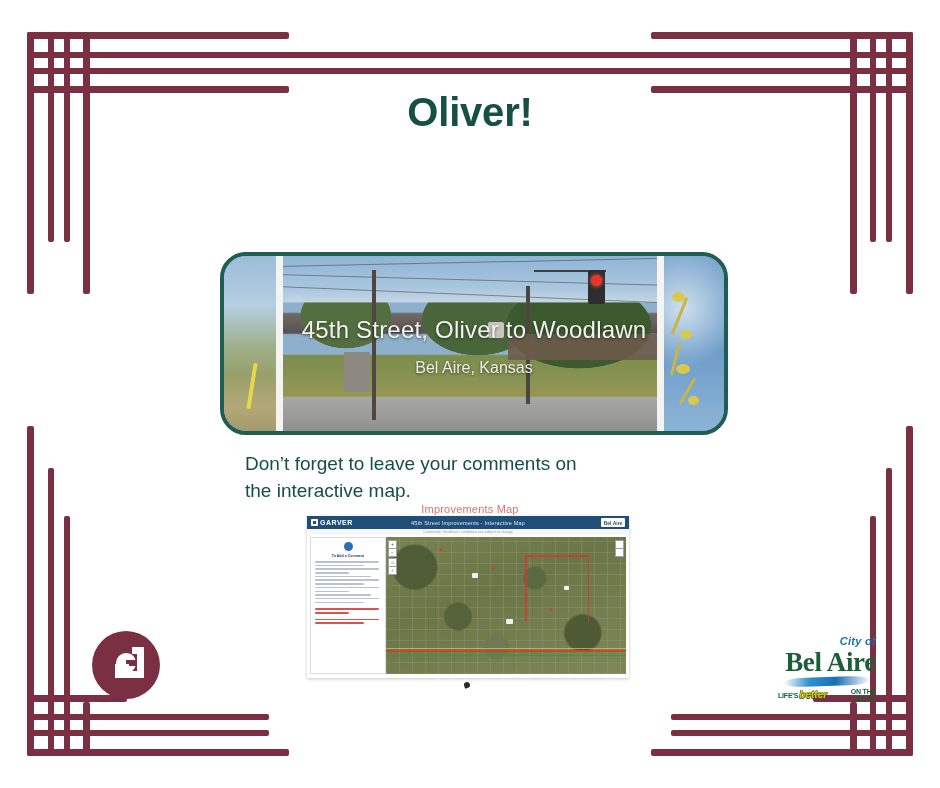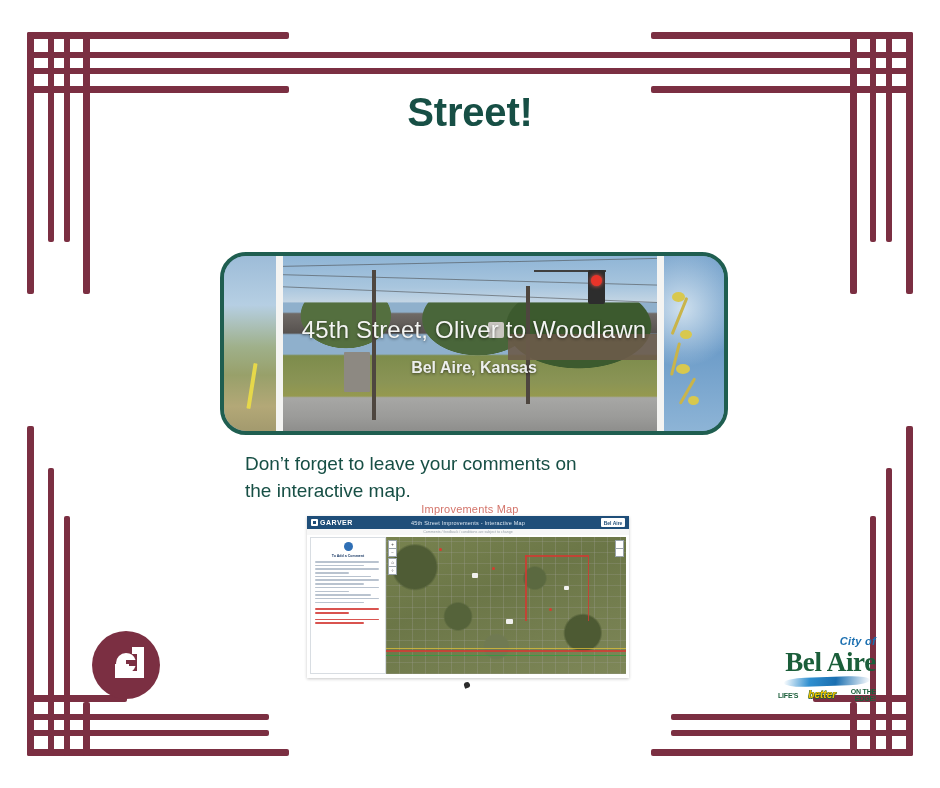--- a/index.html
+++ b/index.html
@@ -213,21 +213,21 @@
     text-shadow: 0 1px 3px rgba(0,0,0,.55);
     letter-spacing: .2px;
   }
   .card-overlay-sub {
     position: absolute;
     left: 0; right: 0;
     top: 103px;
     text-align: center;
     color: #eceeec;
     font-size: 16px;
-    font-weight: 700;
+    font-weight: 400;
     text-shadow: 0 1px 3px rgba(0,0,0,.55);
   }
 
   
   .subtitle {
     position: absolute;
     left: 245px;
     top: 450px;
     width: 450px;
     text-align: left;
@@ -422,21 +422,21 @@
     letter-spacing: -.3px;
     line-height: 28px;
   }
   .ba-swoosh {
     width: 86px; height: 9px; margin: 1px auto 2px auto;
     background: linear-gradient(100deg, rgba(27,111,176,0) 0%, #2f8fd0 30%, #1b6fb0 60%, rgba(27,111,176,0) 100%);
     border-radius: 50%/100%;
     transform: rotate(-2deg);
   }
   .ba-tag {
-    display:flex; align-items:center; justify-content:center; gap:10px;
+    display:flex; align-items:center; justify-content:center; gap:1px;
     font-size: 7px; font-weight: bold;
   }
   .ba-tag .lifes { color:#1b5e3a; letter-spacing:-.2px; }
   .ba-tag .better {
     color:#f2c200; font-style:italic; font-size:10px;
     text-shadow: -0.5px 0 #1b5e3a, 0.5px 0 #1b5e3a, 0 -0.5px #1b5e3a, 0 0.5px #1b5e3a;
   }
   .ba-tag .onedge { color:#1b5e3a; letter-spacing:-.2px; }
 </style>
 </head>
@@ -475,21 +475,21 @@
   <div class="bar br-h2"></div>
   <div class="bar br-h3"></div>
   <div class="bar br-h4"></div>
   <div class="bar br-v1"></div>
   <div class="bar br-v2"></div>
   <div class="bar br-v3"></div>
   <div class="bar br-v4"></div>
 </div>
 
 <div class="headline">
-  <div>Street!</div>
+  <div>Oliver!</div>
 </div>
 
 <div class="photo-card">
   <div class="card-bg-left"></div>
   <div class="card-bg-right">
     <div class="twig t1"></div>
     <div class="twig t2"></div>
     <div class="twig t3"></div>
     <div class="leaf l1"></div>
     <div class="leaf l2"></div>

